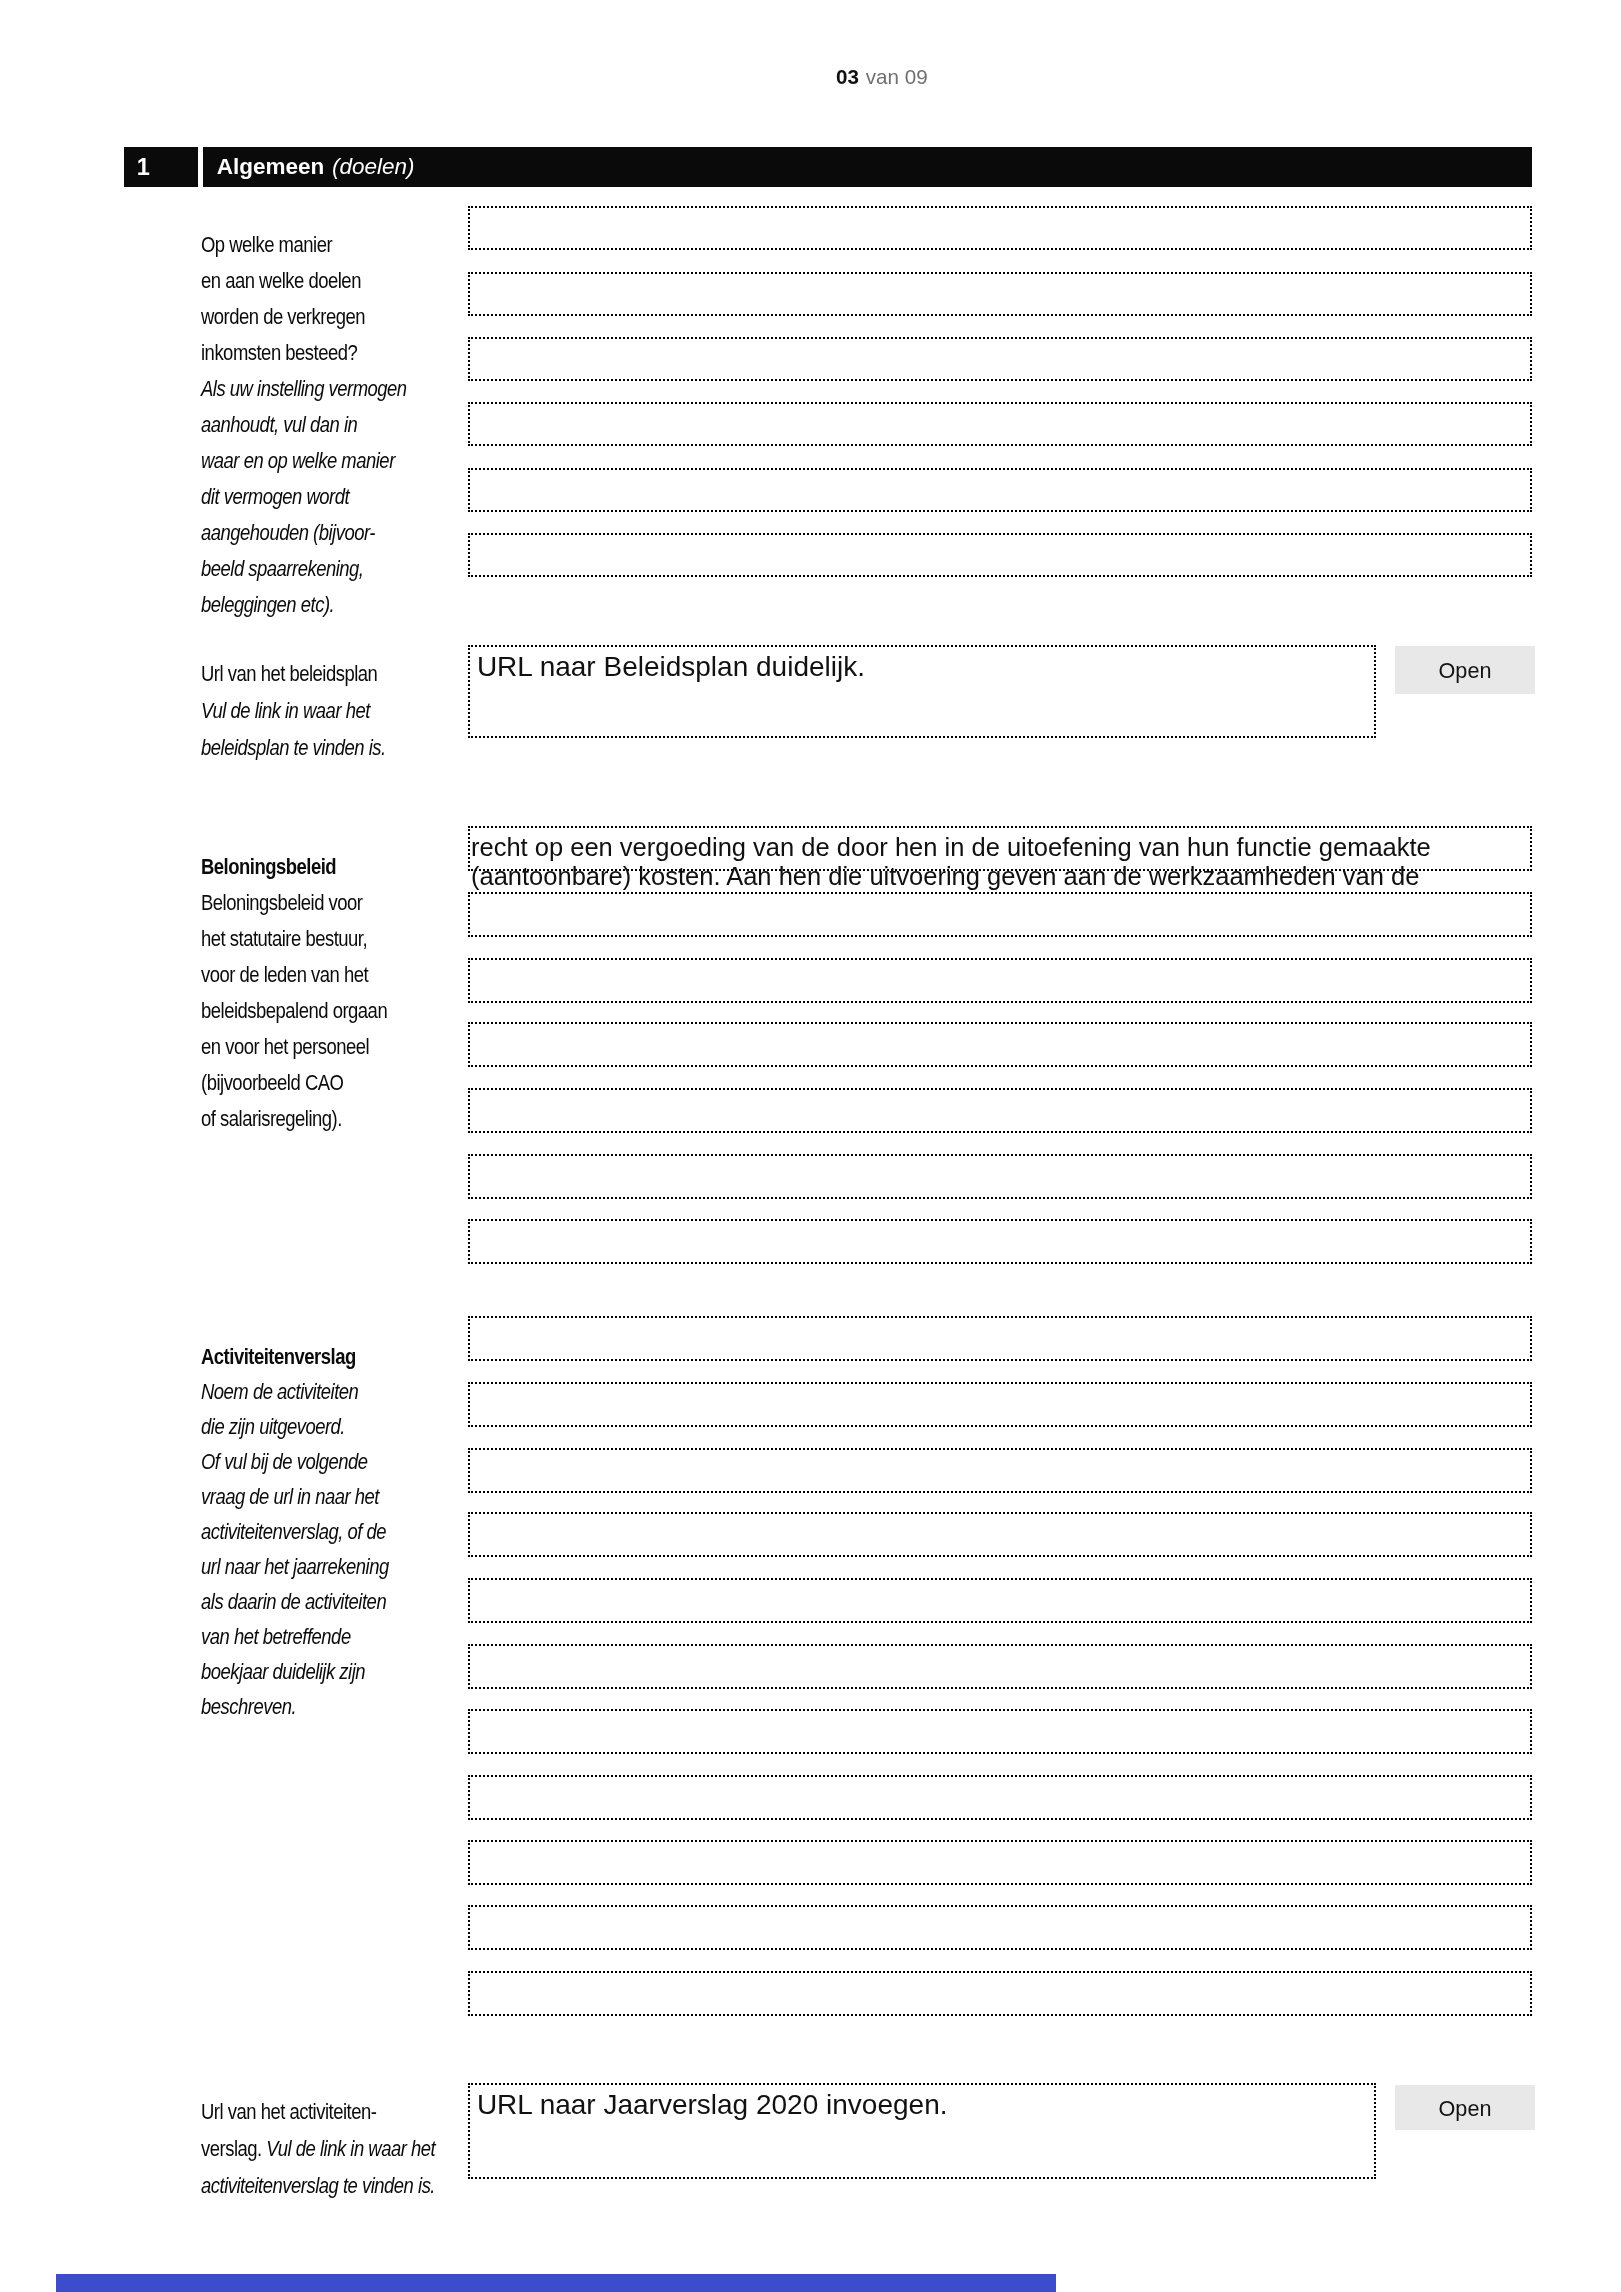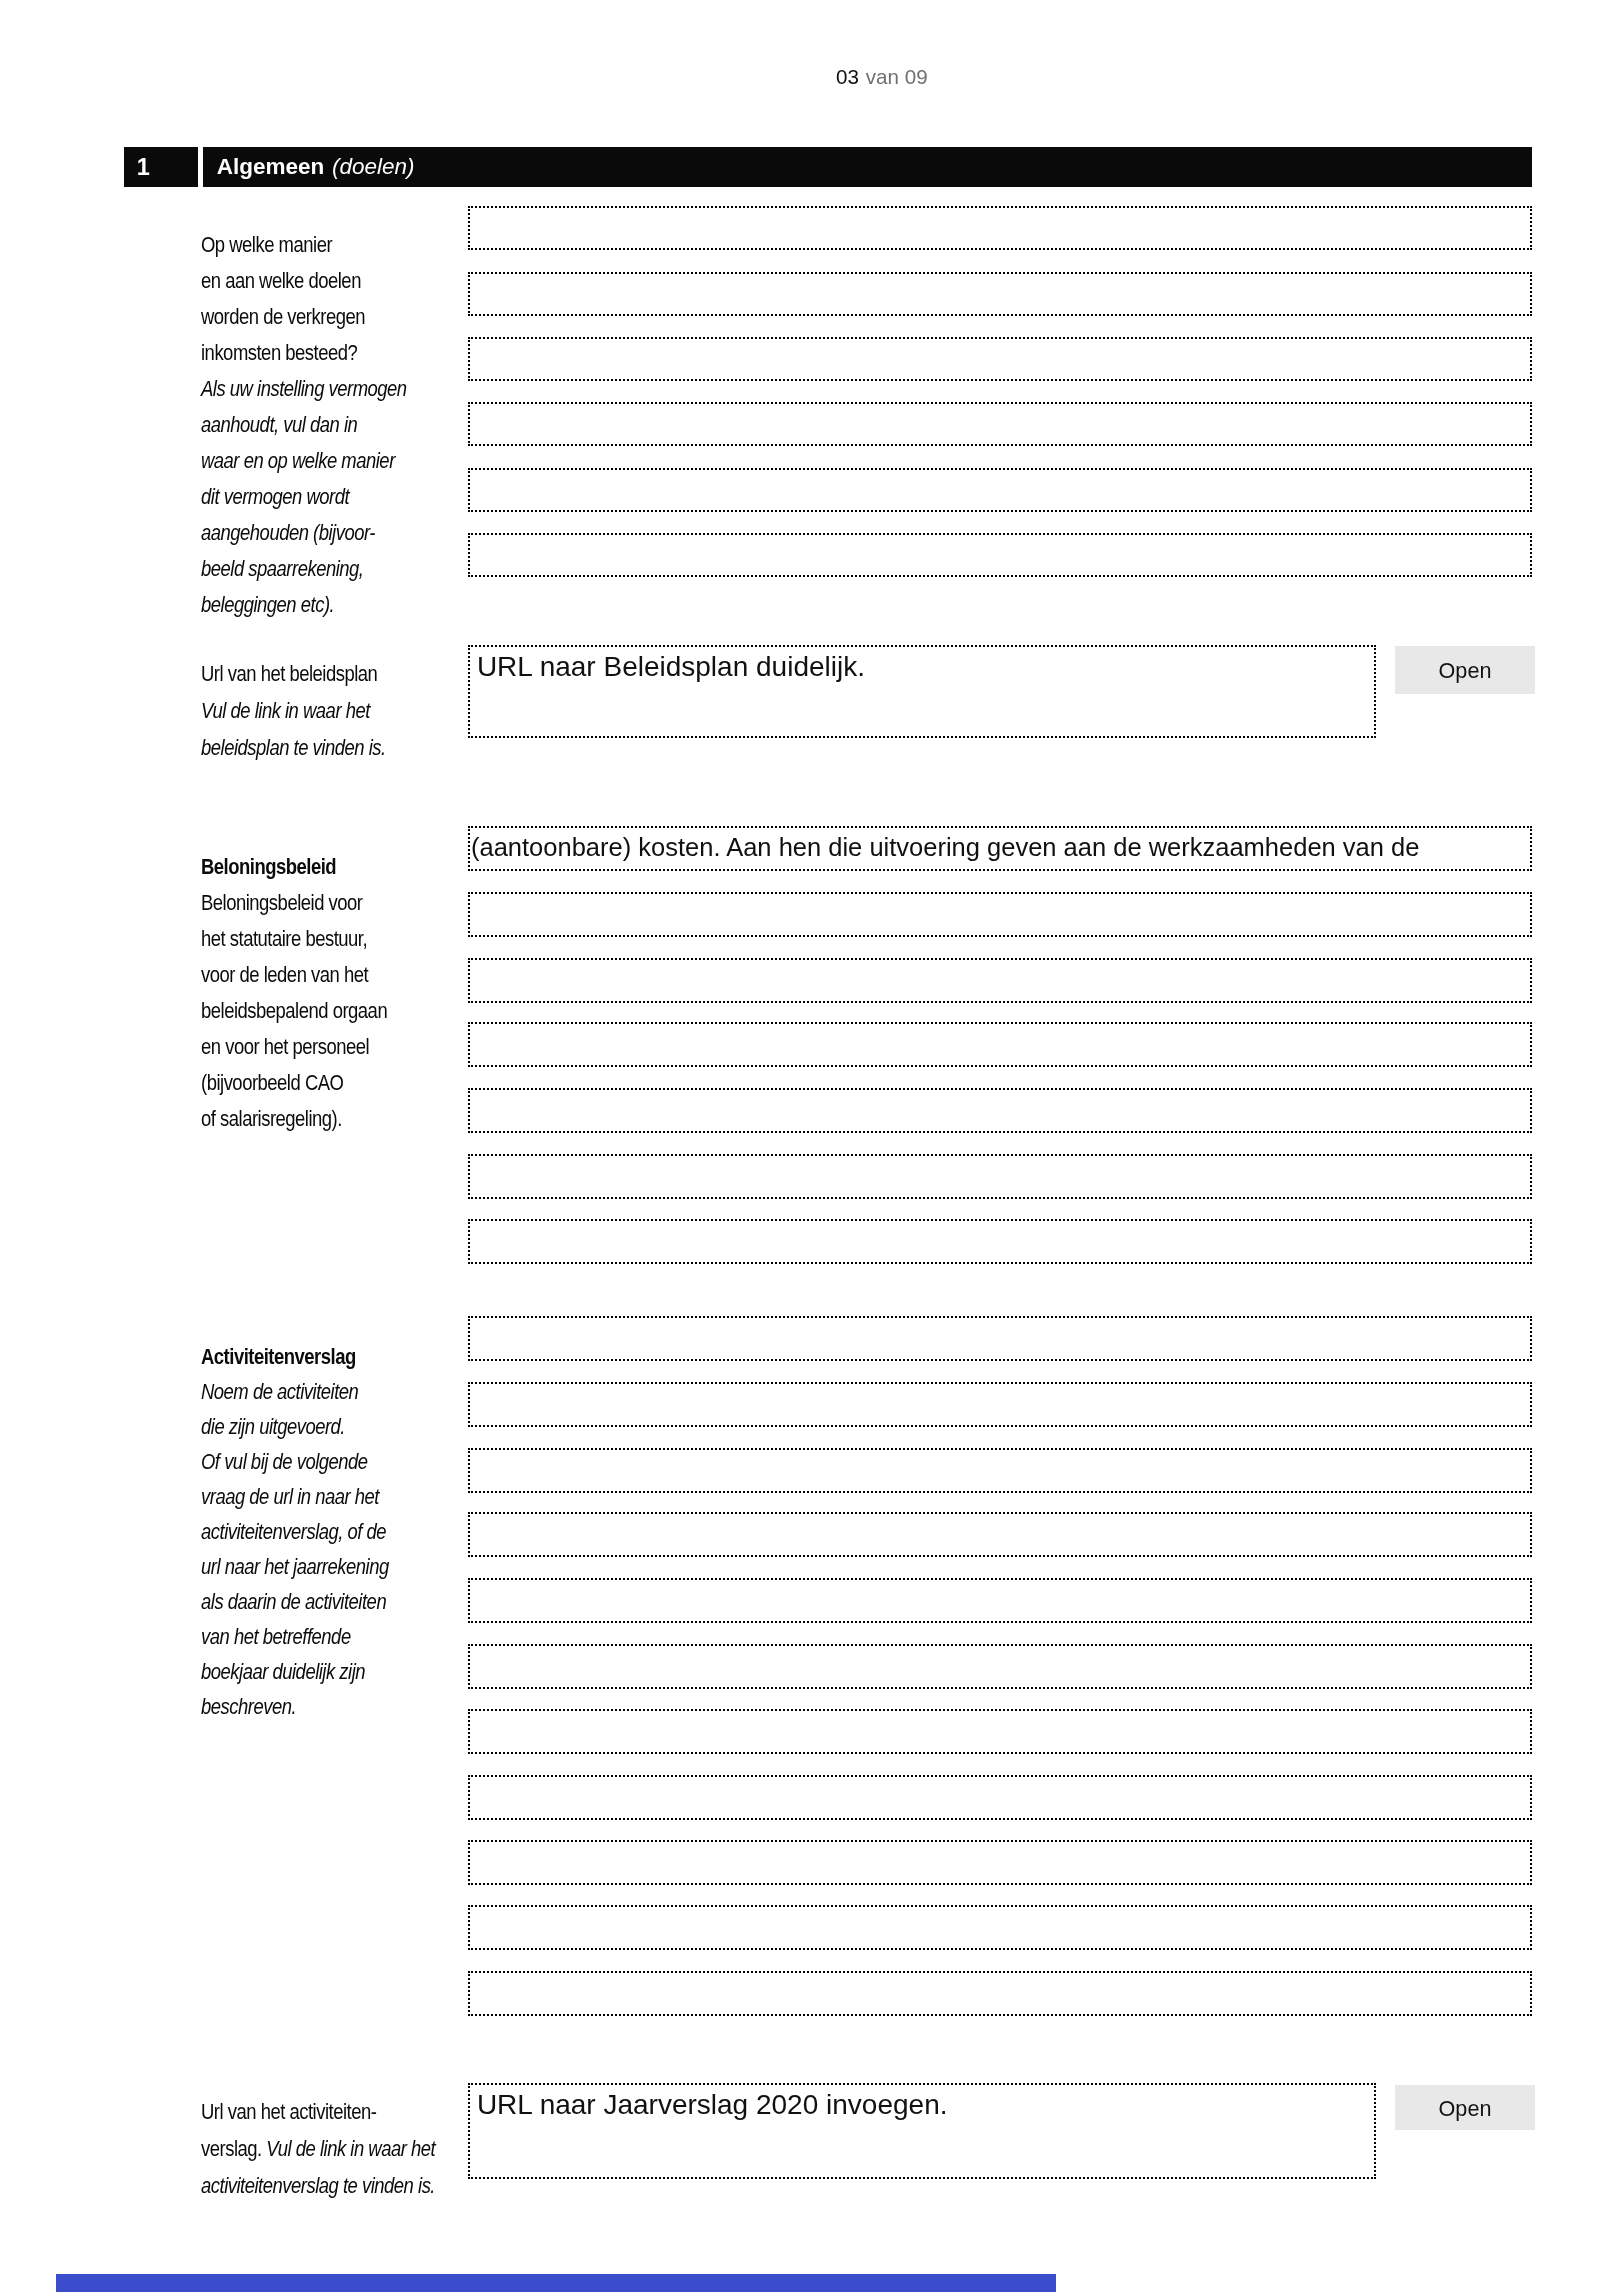--- a/index.html
+++ b/index.html
@@ -1,21 +1,21 @@
 <!DOCTYPE html>
 <html><head>
 <meta charset="utf-8">
 <style>
   html,body{margin:0;padding:0;background:#ffffff;}
   .page{position:relative;width:1621px;height:2293px;background:#fff;
         font-family:"Liberation Sans",sans-serif;color:#0d0d0d;overflow:hidden;}
 
   
   .pagenum{position:absolute;top:65px;left:836px;font-size:20.6px;white-space:nowrap;}
-  .pagenum .n{font-weight:normal;color:#111;}
+  .pagenum .n{font-weight:bold;color:#111;}
   .pagenum .s{color:#707070;margin-left:6.9px;}
 
   
   .barnum{position:absolute;left:124px;top:147px;width:74px;height:40px;background:#0a0a0a;
           color:#fff;font-size:23.5px;font-weight:bold;line-height:40px;padding-left:12.7px;box-sizing:border-box;}
   .bartitle{position:absolute;left:203px;top:147px;width:1329px;height:40px;background:#0a0a0a;
           color:#fff;font-size:22.5px;line-height:40px;padding-left:13.7px;box-sizing:border-box;white-space:nowrap;}
   .bartitle .t{font-weight:bold;}
   .bartitle .v{font-style:italic;font-weight:normal;margin-left:7.8px;}
 
@@ -103,20 +103,21 @@
     <div class="ln">of salarisregeling).</div>
   </div>
   <div class="f h46" style="top:826px;"></div>
   <div class="f h46" style="top:892px;"></div>
   <div class="f h46" style="top:958px;"></div>
   <div class="f h46" style="top:1022px;"></div>
   <div class="f h46" style="top:1088px;"></div>
   <div class="f h46" style="top:1154px;"></div>
   <div class="f h46" style="top:1219px;"></div>
   <div class="fill" style="top:833px;">
+    <div class="ln">recht op een vergoeding van de door hen in de uitoefening van hun functie gemaakte</div>
     <div class="ln">(aantoonbare) kosten. Aan hen die uitvoering geven aan de werkzaamheden van de</div>
   </div>
 
   <div class="lbl lh36" style="top:1339px;">
     <div class="ln b">Activiteitenverslag</div>
     <div class="ln it">Noem de activiteiten</div>
     <div class="ln it">die  zijn uitgevoerd.</div>
     <div class="ln it">Of vul bij de volgende</div>
     <div class="ln it">vraag de url in naar het</div>
     <div class="ln it">activiteitenverslag, of de</div>

